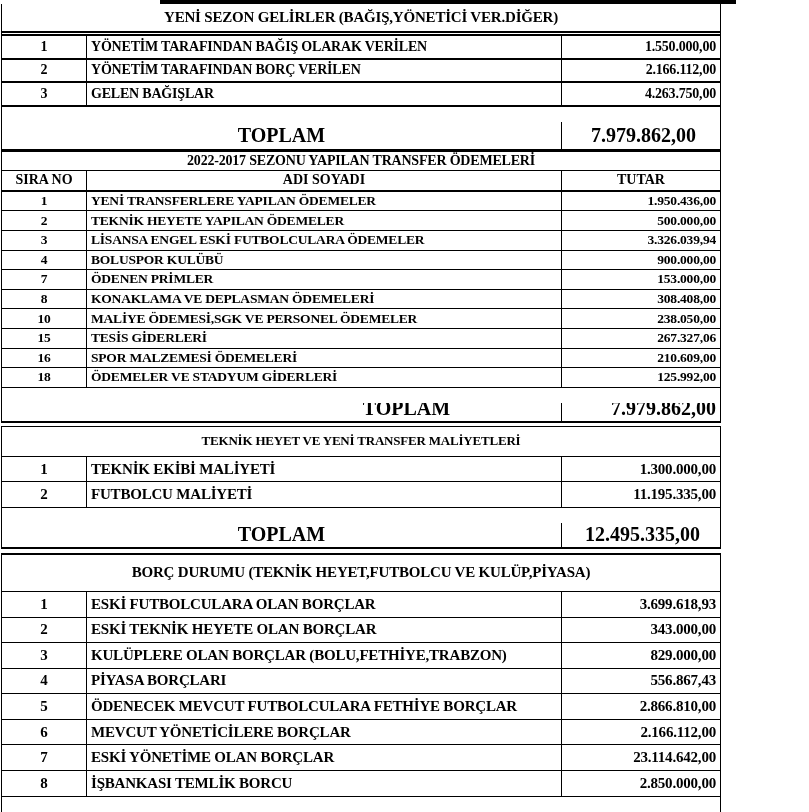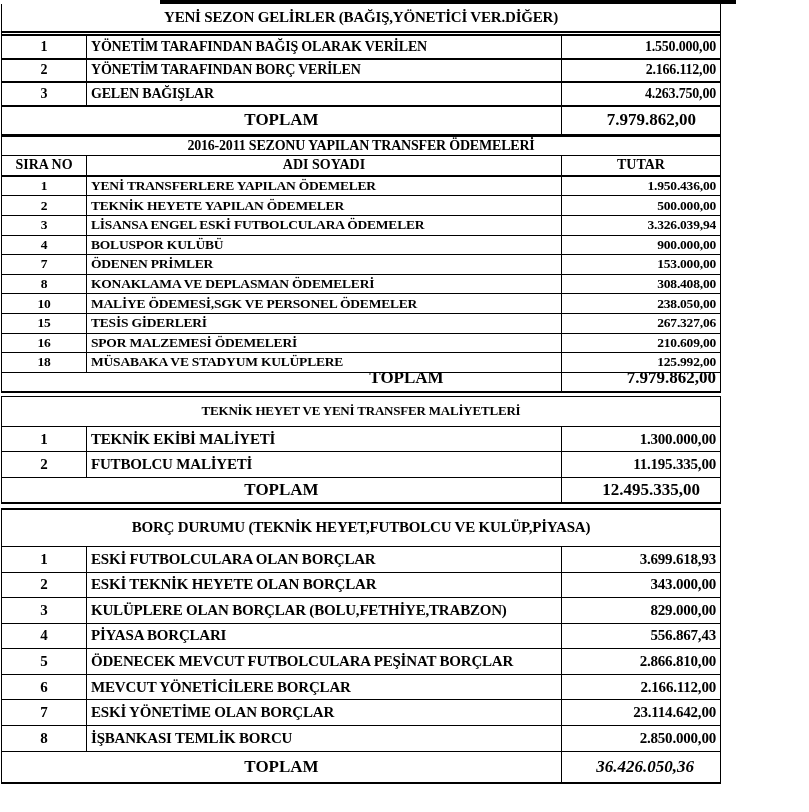--- a/index.html
+++ b/index.html
@@ -53,21 +53,21 @@
   }
   .row .c-val {
     flex: 1; display: flex; align-items: center; justify-content: flex-end;
     padding-right: 4px;
   }
   .sec1 .row { height: 23.6px; font-size: 14px; border-bottom-width: 2px; }
   .sec2 .row { height: 19.6px; font-size: 13.5px; }
   .sec3 .row { height: 25.6px; font-size: 15px; }
   .sec4 .row { height: 25.6px; font-size: 15px; }
 
-  .total-row { display: flex; font-size: 17px; border-bottom: 2px solid #000; }
+  .total-row { display: flex; font-size: 20px; border-bottom: 2px solid #000; margin-top: 15px; }
   .total-label {
     width: 560px; border-right: 1.6px solid #000;
     display: flex; align-items: center; justify-content: center;
   }
   .total-value {
     flex: 1; display: flex; align-items: center; justify-content: flex-end;
   }
   .sec1 .total-row { height: 29px; }
   .sec1 .total-value { padding-right: 24px; }
   .sec3 .total-row { height: 26px; }
@@ -105,21 +105,21 @@
       <div class="c-label">GELEN BAĞIŞLAR</div>
       <div class="c-val">4.263.750,00</div>
     </div>
     <div class="total-row">
       <div class="total-label">TOPLAM</div>
       <div class="total-value">7.979.862,00</div>
     </div>
   </div>
 
   <div class="sec sec2">
-    <div class="sec-title">2016-2011 SEZONU YAPILAN TRANSFER ÖDEMELERİ</div>
+    <div class="sec-title">2022-2017 SEZONU YAPILAN TRANSFER ÖDEMELERİ</div>
     <div class="hdr">
       <div class="h-no">SIRA NO</div>
       <div class="h-name">ADI SOYADI</div>
       <div class="h-amount">TUTAR</div>
     </div>
     <div class="row">
       <div class="c-no">1</div>
       <div class="c-label">YENİ TRANSFERLERE YAPILAN ÖDEMELER</div>
       <div class="c-val">1.950.436,00</div>
     </div>
@@ -158,21 +158,21 @@
       <div class="c-label">TESİS GİDERLERİ</div>
       <div class="c-val">267.327,06</div>
     </div>
     <div class="row">
       <div class="c-no">16</div>
       <div class="c-label">SPOR MALZEMESİ ÖDEMELERİ</div>
       <div class="c-val">210.609,00</div>
     </div>
     <div class="row">
       <div class="c-no">18</div>
-      <div class="c-label">MÜSABAKA VE STADYUM KULÜPLERE</div>
+      <div class="c-label">ÖDEMELER VE STADYUM GİDERLERİ</div>
       <div class="c-val">125.992,00</div>
     </div>
     <div class="total-row">
       <div class="total-label">
           <span>TOPLAM</span>
         </div>
       <div class="total-value">
           <span>7.979.862,00</span>
         </div>
     </div>
@@ -213,21 +213,21 @@
       <div class="c-label">KULÜPLERE OLAN BORÇLAR (BOLU,FETHİYE,TRABZON)</div>
       <div class="c-val">829.000,00</div>
     </div>
     <div class="row">
       <div class="c-no">4</div>
       <div class="c-label">PİYASA BORÇLARI</div>
       <div class="c-val">556.867,43</div>
     </div>
     <div class="row">
       <div class="c-no">5</div>
-      <div class="c-label">ÖDENECEK MEVCUT FUTBOLCULARA PEŞİNAT BORÇLAR</div>
+      <div class="c-label">ÖDENECEK MEVCUT FUTBOLCULARA FETHİYE BORÇLAR</div>
       <div class="c-val">2.866.810,00</div>
     </div>
     <div class="row">
       <div class="c-no">6</div>
       <div class="c-label">MEVCUT YÖNETİCİLERE BORÇLAR</div>
       <div class="c-val">2.166.112,00</div>
     </div>
     <div class="row">
       <div class="c-no">7</div>
       <div class="c-label">ESKİ YÖNETİME OLAN BORÇLAR</div>

